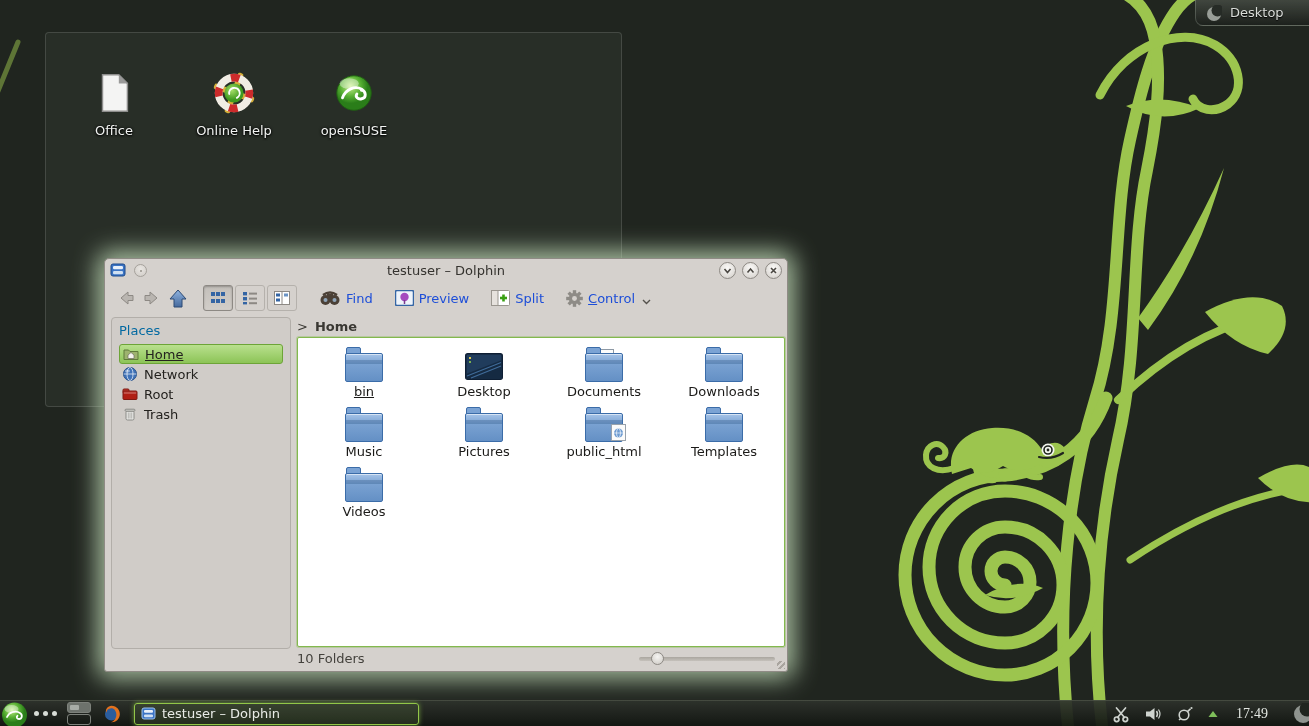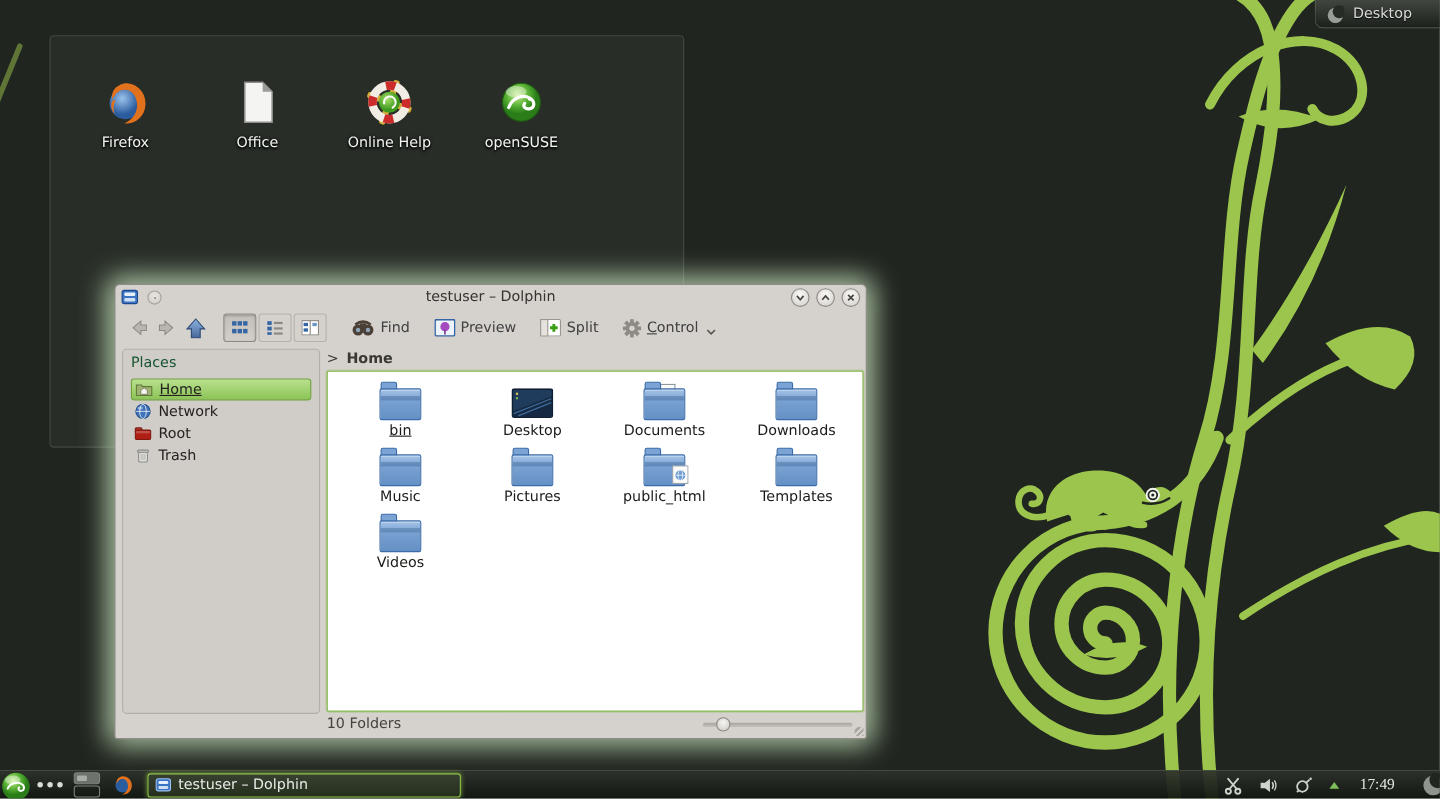--- a/index.html
+++ b/index.html
@@ -38,27 +38,27 @@
   .pinbtn { width:13px; height:13px; border-radius:50%; background:radial-gradient(circle at 50% 35%, #e9e6e2, #cfcbc6);
     border:1px solid #a5a19b; position:relative; cursor:pointer; }
   .pinbtn::after { content:''; position:absolute; left:5px; top:5px; width:2px; height:2px; border-radius:50%; background:#97938d; }
 
   .toolbar { position:absolute; left:0; top:22px; right:0; height:34px; display:flex; align-items:center; padding-left:8px; }
   .nav-btn { width:26px; height:24px; display:flex; align-items:center; justify-content:center; cursor:pointer; }
   .vm-group { display:flex; gap:2px; margin-left:12px; }
   .vm-btn { width:30px; height:26px; display:flex; align-items:center; justify-content:center;
     border:1px solid #b5b1ac; border-radius:3px; background:#d5d1cd; cursor:pointer; }
   .vm-btn.pressed { background:linear-gradient(#c3bfba,#d2cec9); border-color:#8d8984; box-shadow:inset 0 1px 2px rgba(0,0,0,0.25); }
-  .act-btn { display:flex; align-items:center; gap:5px; margin-left:22px; cursor:pointer; color:#404040; }
+  .act-btn { display:flex; align-items:center; gap:5px; margin-left:22px; cursor:pointer; color:#1d4ed8; }
   .act-btn .chev { margin-left:2px; margin-top:8px; }
   .ctl-lbl::first-letter { text-decoration:underline; }
 
   .places { position:absolute; left:6px; top:58px; width:180px; height:332px;
     background:#d0ccc8; border:1px solid #b2aea9; border-radius:4px; padding:5px 7px; }
-  .places-hdr { color:#14532d; margin-bottom:6px; }
+  .places-hdr { color:#0369a1; margin-bottom:6px; }
   .place-row { display:flex; align-items:center; gap:6px; height:20px; padding:0 3px; border-radius:3px; cursor:pointer; color:#24221f; }
   .place-row.sel { background:linear-gradient(#b9e08e,#8cc457); border:1px solid #6da438; }
   .place-row.sel .plbl { text-decoration:underline; }
 
   .crumbs { position:absolute; left:192px; top:56px; height:22px; display:flex; align-items:center; gap:7px; color:#3a3833; }
   .crumb-cur { font-weight:bold; cursor:pointer; }
   .crumb-sep { cursor:pointer; }
 
   .view { position:absolute; left:192px; top:78px; width:488px; height:310px; background:#fff;
     border:1px solid #83b84e; border-radius:2px; box-shadow:0 0 0 1px rgba(131,184,78,0.35); }
@@ -149,36 +149,20 @@
     <circle cx="1048" cy="450" r="4" fill="none" stroke="#20251f" stroke-width="1.6"></circle>
     <circle cx="1048" cy="450" r="1.4" fill="#20251f"></circle>
     <path d="M 1063 453 Q 1052 460 1039 457" fill="none" stroke="#20251f" stroke-width="2.2" stroke-linecap="round"></path>
   </svg>
 
   <div class="folderview">
     <div class="fv-grid">
       <div class="fv-item">
         <span class="ic">
           <svg width="46" height="46" viewBox="0 0 48 48">
-            <defs>
-                <radialGradient id="fxg" cx="40%" cy="35%">
-                  <stop offset="0" stop-color="#9cc2ec"></stop>
-                  <stop offset="1" stop-color="#2b5d9e"></stop>
-                </radialGradient>
-              </defs>
-            <circle cx="24" cy="25" r="15" fill="url(#fxg)"></circle>
-            <path d="M 24 6 C 36 6 44 16 43 27 C 42 38 33 45 23 44 C 31 41 36 33 35 25 C 34 16 29 12 23 12 C 17 12 13 17 12 22 C 10 16 13 10 18 8 C 20 7 22 6 24 6 Z" fill="#e2711d"></path>
-            <path d="M 12 22 C 9.5 26 10.5 32 14 35 C 12 30 12.5 25 15 22.5 Z" fill="#e2711d"></path>
-          </svg>
-        </span>
-        <span class="lbl">Firefox</span>
-      </div>
-      <div class="fv-item">
-        <span class="ic">
-          <svg width="46" height="46" viewBox="0 0 48 48">
             <path d="M 12 5 L 29 5 L 38 14 L 38 43 L 12 43 Z" fill="#f4f4f3" stroke="#8d8d8c" stroke-width="1.5"></path>
             <path d="M 29 5 L 38 14 L 29 14 Z" fill="#9a9a99"></path>
           </svg>
         </span>
         <span class="lbl">Office</span>
       </div>
       <div class="fv-item">
         <span class="ic">
           <svg width="46" height="46" viewBox="0 0 48 48">
             <defs>

